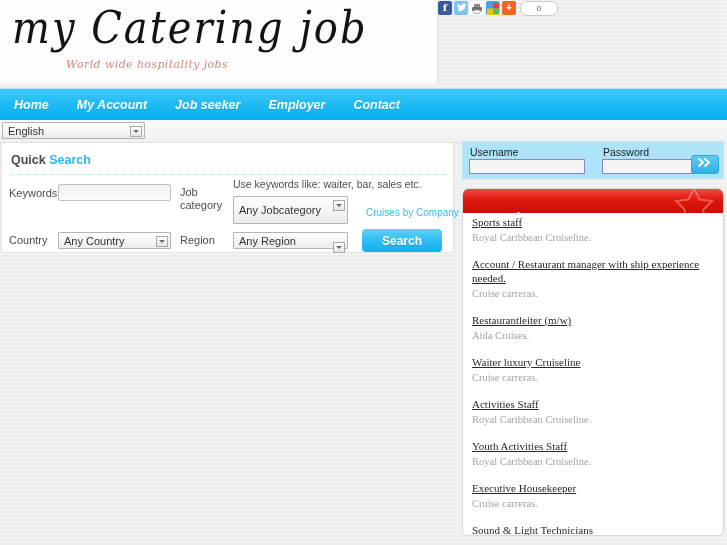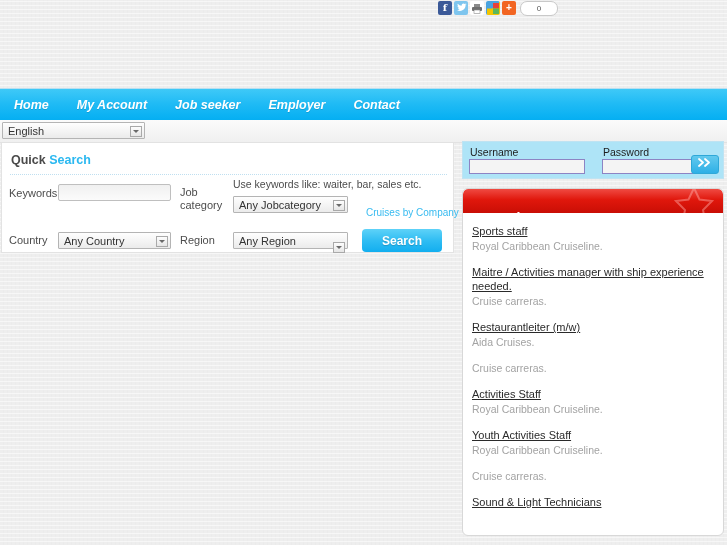--- a/index.html
+++ b/index.html
@@ -307,21 +307,22 @@
     font-size: 14px;
     font-weight: bold;
     text-shadow: 0 1px 1px rgba(0,0,0,.25);
   }
   #star-icon {
     position: absolute;
     right: 6px; top: -5px;
     opacity: .45;
   }
   #hotjobs-list {
-    padding: 11px 0 0 0;
+    padding: 2px 0 0 0;
+    font-family: Liberation Serif, serif;
   }
   .job {
     padding: 0 0 0 9px;
     margin-bottom: 12px;
   }
   .job-title {
     display: inline-block;
     font-size: 11px;
     color: #2a2a2a;
     text-decoration: underline;
@@ -335,20 +336,24 @@
     margin-top: 1px;
   }
 </style>
 </head>
 <body>
 
 <div id="page"></div>
 
 <div id="header">
 
+  <div id="logo-box">
+    <div id="logo-text">my Catering job</div>
+    <div id="logo-tagline">World wide hospitality jobs</div>
+  </div>
 
   <div id="social">
     <span class="sicon fb">f</span>
     <span class="sicon tw">
       <svg width="11" height="10" viewBox="0 0 11 10" aria-hidden="true">
         <path d="M10.5 1.4c-.4.2-.8.3-1.2.3.4-.3.7-.6.9-1.1-.4.3-.9.4-1.3.5C8.5.7 8 .5 7.5.5c-1 0-1.9.9-1.9 1.9 0 .2 0 .3.1.4C4.2 2.7 2.8 2 1.8.8c-.2.3-.3.6-.3 1 0 .6.3 1.2.8 1.5-.3 0-.6-.1-.8-.2 0 .9.6 1.7 1.5 1.8-.2.1-.4.1-.6.1-.1 0-.3 0-.4-.1.3.8 1 1.3 1.8 1.3C3.2 6.8 2.4 7 1.6 7H1c.9.6 1.9.9 3 .9 3.6 0 5.6-3 5.6-5.6V2c.4-.3.7-.6.9-1z" fill="#ffffff"></path>
       </svg>
     </span>
     <span class="sicon pr">
       <svg width="12" height="11" viewBox="0 0 12 11" aria-hidden="true">
@@ -398,21 +403,21 @@
 <div class="lbl" id="lbl-keywords">Keywords</div>
 <div class="lbl" id="lbl-jobcat">Job category</div>
 <div class="lbl" id="lbl-country">Country</div>
 <div class="lbl" id="lbl-region">Region</div>
 
 <div id="hint">Use keywords like: waiter, bar, sales etc.</div>
 
 <input id="kw-input" type="text" value="" style="">
 
 <span class="selwrap" id="sel-jobcat">
-  <select class="ui-select" style="width:115px;height:17px">
+  <select class="ui-select" style="width:115px;height:28px">
     <option>Any Jobcategory</option>
   </select>
   <span class="arrow"></span>
 </span>
 
 <span class="selwrap" id="sel-country">
   <select class="ui-select" style="width:113px;height:17px">
     <option>Any Country</option>
   </select>
   <span class="arrow"></span>
@@ -448,39 +453,41 @@
     <svg id="star-icon" width="46" height="40" viewBox="0 0 46 40">
       <path d="M23 4 L28.5 15.5 L41 17 L32 26 L34.5 38.5 L23 32.5 L11.5 38.5 L14 26 L5 17 L17.5 15.5 Z" fill="none" stroke="#ffb0ab" stroke-width="2"></path>
     </svg>
   </div>
   <div id="hotjobs-list">
     <div class="job">
       <a class="job-title">Sports staff</a>
       <div class="job-company">Royal Caribbean Cruiseline.</div>
     </div>
     <div class="job">
-      <a class="job-title">Maitre / Activities manager with ship experience needed.</a>
+      <a class="job-title">Account / Restaurant manager with ship experience needed.</a>
       <div class="job-company">Cruise carreras.</div>
     </div>
     <div class="job">
       <a class="job-title">Restaurantleiter (m/w)</a>
       <div class="job-company">Aida Cruises.</div>
     </div>
     <div class="job">
+      <a class="job-title">Waiter luxury Cruiseline</a>
       <div class="job-company">Cruise carreras.</div>
     </div>
     <div class="job">
       <a class="job-title">Activities Staff</a>
       <div class="job-company">Royal Caribbean Cruiseline.</div>
     </div>
     <div class="job">
       <a class="job-title">Youth Activities Staff</a>
       <div class="job-company">Royal Caribbean Cruiseline.</div>
     </div>
     <div class="job">
+      <a class="job-title">Executive Housekeeper</a>
       <div class="job-company">Cruise carreras.</div>
     </div>
     <div class="job">
       <a class="job-title">Sound &amp; Light Technicians</a>
       
     </div>
   </div>
 </div>
 
 </body></html>

